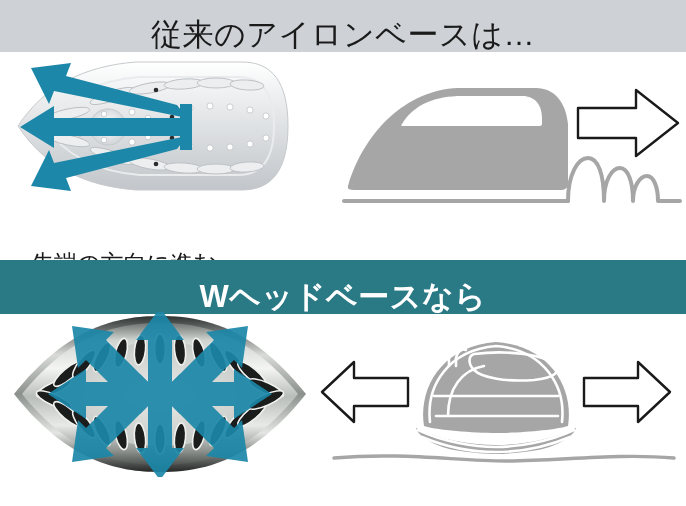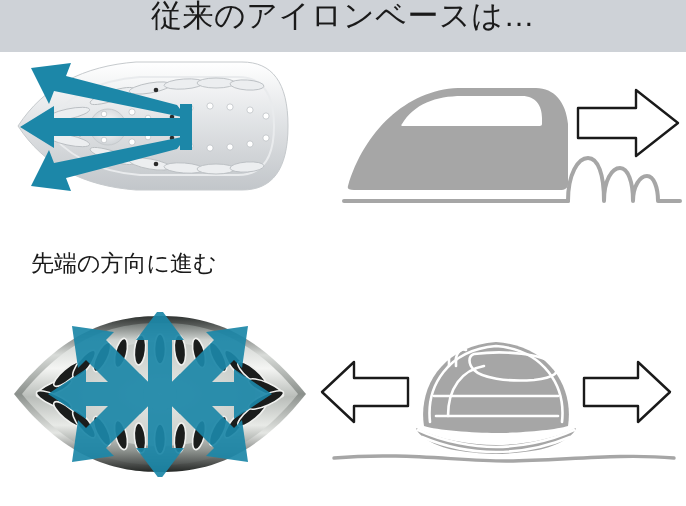--- a/index.html
+++ b/index.html
@@ -17,21 +17,21 @@
     overflow: hidden;
     background: #ffffff;
   }
 
   
   .band {
     position: absolute;
     left: 0;
     width: 686px;
     display: flex;
-    align-items: flex-start;
+    align-items: flex-end;
     justify-content: center;
     box-sizing: border-box;
   }
   .band-gray {
     top: 0;
     height: 52px;
     background: #ced2d7;
   }
   .band-teal {
     top: 260px;
@@ -240,20 +240,23 @@
                    C 293 124, 300 114, 307 114
                    C 314 114, 318 126, 318 139
                    L 340 139" stroke="#a6a6a6" stroke-width="4" fill="none" stroke-linecap="round" stroke-linejoin="round"></path>
 
           <path d="M 238 46 L 296 46 L 296 28 L 338 61 L 296 94 L 296 76 L 238 76 Z" fill="#ffffff" stroke="#1a1a1a" stroke-width="2.4" stroke-linejoin="round"></path>
         </svg>
       </div>
     </div>
   </div>
 
+  <div class="band band-teal">
+    <span class="band-title">Wヘッドベースなら</span>
+  </div>
 
   <div class="row row-bottom">
 
     <div class="cell cell-left">
       <div class="figure" style="left:10px; top:-2px;">
         <svg width="300" height="165" viewBox="0 0 300 165">
           <defs>
             <linearGradient id="chromeGrad" x1="0" y1="0" x2="0" y2="1">
               <stop offset="0%" stop-color="#6e7471"></stop>
               <stop offset="12%" stop-color="#cfd3d0"></stop>

